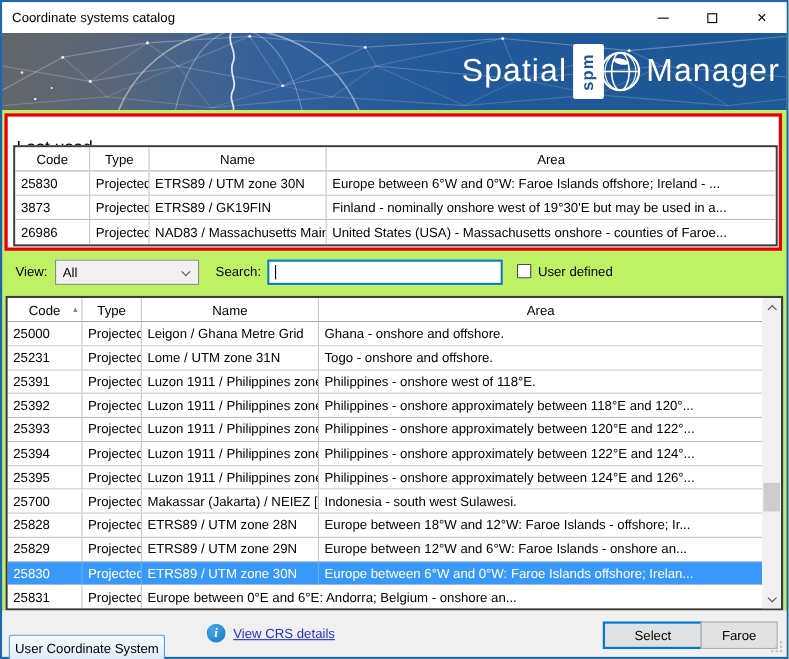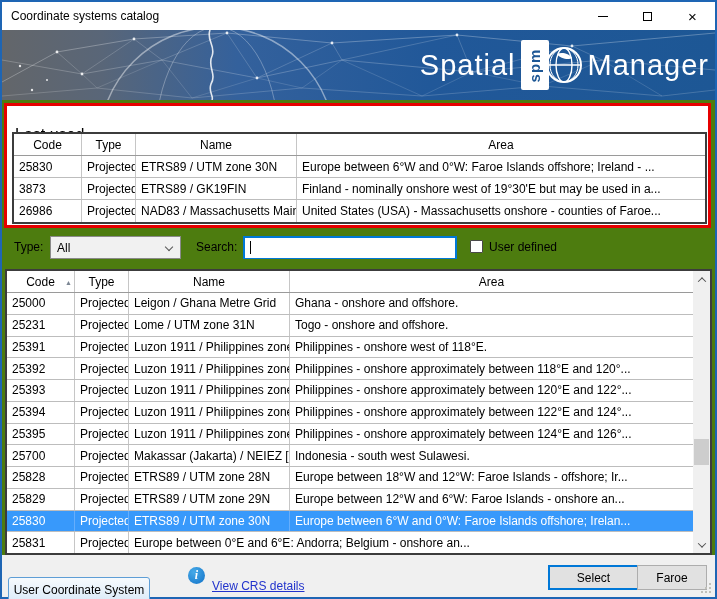--- a/index.html
+++ b/index.html
@@ -1,18 +1,18 @@
 <!DOCTYPE html>
 <html><head>
 <meta charset="utf-8">
 <style>
   * { margin:0; padding:0; box-sizing:border-box; }
   html,body { width:717px; height:599px; overflow:hidden; background:#fff;
     font-family:"Liberation Sans","DejaVu Sans",sans-serif; }
-  .window { position:relative; width:717px; height:599px; background:#4d7c0f;
+  .window { position:relative; width:717px; height:599px; background:#bef264;
     border:2px solid #1e65b4; }
 
   
   .titlebar { height:28px; display:flex; align-items:center; background:#fff; }
   .title-text { font-size:12px; color:#000; padding-left:9px; flex:1; }
   .winbtn { width:45px; height:28px; display:flex; align-items:center; justify-content:center; }
   .min-glyph { width:10px; height:0; border-top:1px solid #000; display:block; }
   .max-glyph { width:9px; height:9px; border:1px solid #000; display:block; }
   .close-glyph { font-size:15px; color:#000; line-height:1; }
 
@@ -86,21 +86,21 @@
 
   
   .footer { position:absolute; left:0; right:0; top:553px; bottom:0; background:#f0f0f0; }
   .ucs-btn { position:absolute; left:6px; top:22px; width:142px; height:25px;
     background:linear-gradient(#f6fafd,#dcebf9); border:1px solid #5e9ed6; border-radius:3px;
     font-size:12px; color:#000; display:flex; align-items:center; justify-content:center; }
   .info-icon { position:absolute; left:186px; top:12px; width:17px; height:17px; border-radius:50%;
     background:radial-gradient(circle at 35% 30%, #46aae8, #1272c8); color:#fff; font-weight:bold;
     font-size:12px; display:flex; align-items:center; justify-content:center;
     font-family:"Liberation Serif",serif; font-style:italic; }
-  .crs-link { position:absolute; left:210px; top:24px; font-size:12px; color:#2233cc;
+  .crs-link { position:absolute; left:210px; top:14px; font-size:12px; color:#2233cc;
     text-decoration:underline; cursor:pointer; }
   .btn { position:absolute; top:10px; height:25px; background:#e1e1e1; font-size:12px; color:#000;
     display:flex; align-items:center; justify-content:center; }
   .btn.select { left:546px; width:91px; border:2px solid #0078d7; }
   .btn.cancel { left:635px; width:70px; border:1px solid #adadad; }
   .grip { position:absolute; right:4px; bottom:4px; width:2px; height:2px; background:#c0c0ba;
     box-shadow:-4px 0 #c0c0ba, -8px 0 #c0c0ba, 0 -4px #c0c0ba, -4px -4px #c0c0ba, 0 -8px #c0c0ba; }
 </style>
 </head>
 <body>
@@ -194,21 +194,21 @@
             <div class="td col-area">Finland - nominally onshore west of 19°30'E but may be used in a...</div>
           </div><div class="tr">
             <div class="td col-code">26986</div>
             <div class="td col-type">Projected</div>
             <div class="td col-name">NAD83 / Massachusetts Mainland</div>
             <div class="td col-area">United States (USA) - Massachusetts onshore - counties of Faroe...</div>
           </div></div>
     </div>
   </div>
 
-  <div class="lbl" style="left:12px; top:238px;">Type:</div>
+  <div class="lbl" style="left:12px; top:238px;">View:</div>
   <div class="combo">
     <span>All</span>
     <span class="chev"></span>
   </div>
   <div class="lbl" style="left:194px; top:238px;">Search:</div>
   <div class="search-box">
     <input type="text" value="" style="">
     <div class="caret"></div>
   </div>
   <div class="checkbox"></div>

